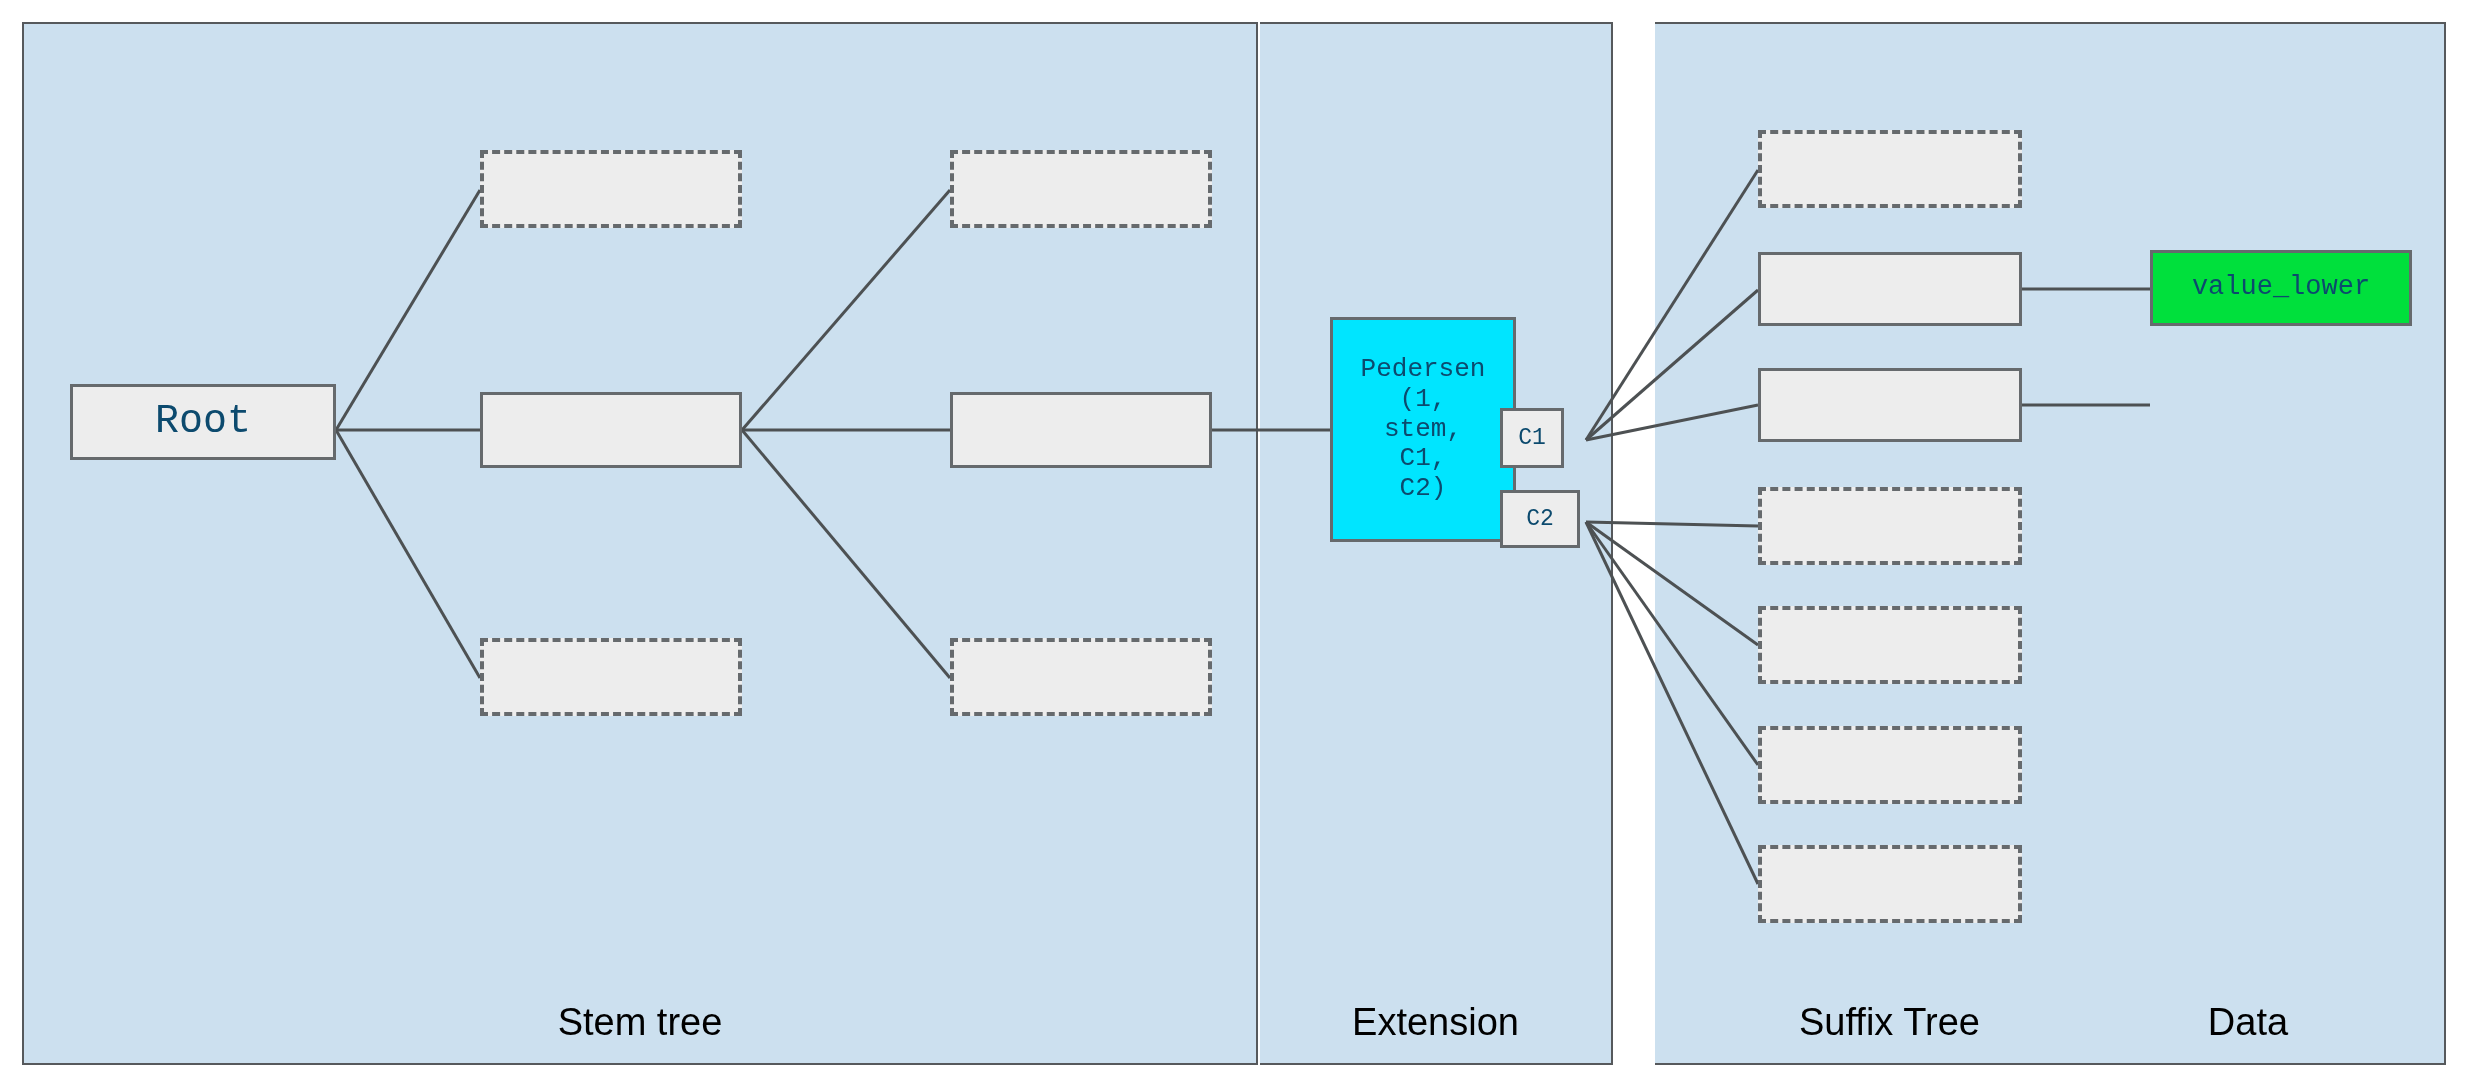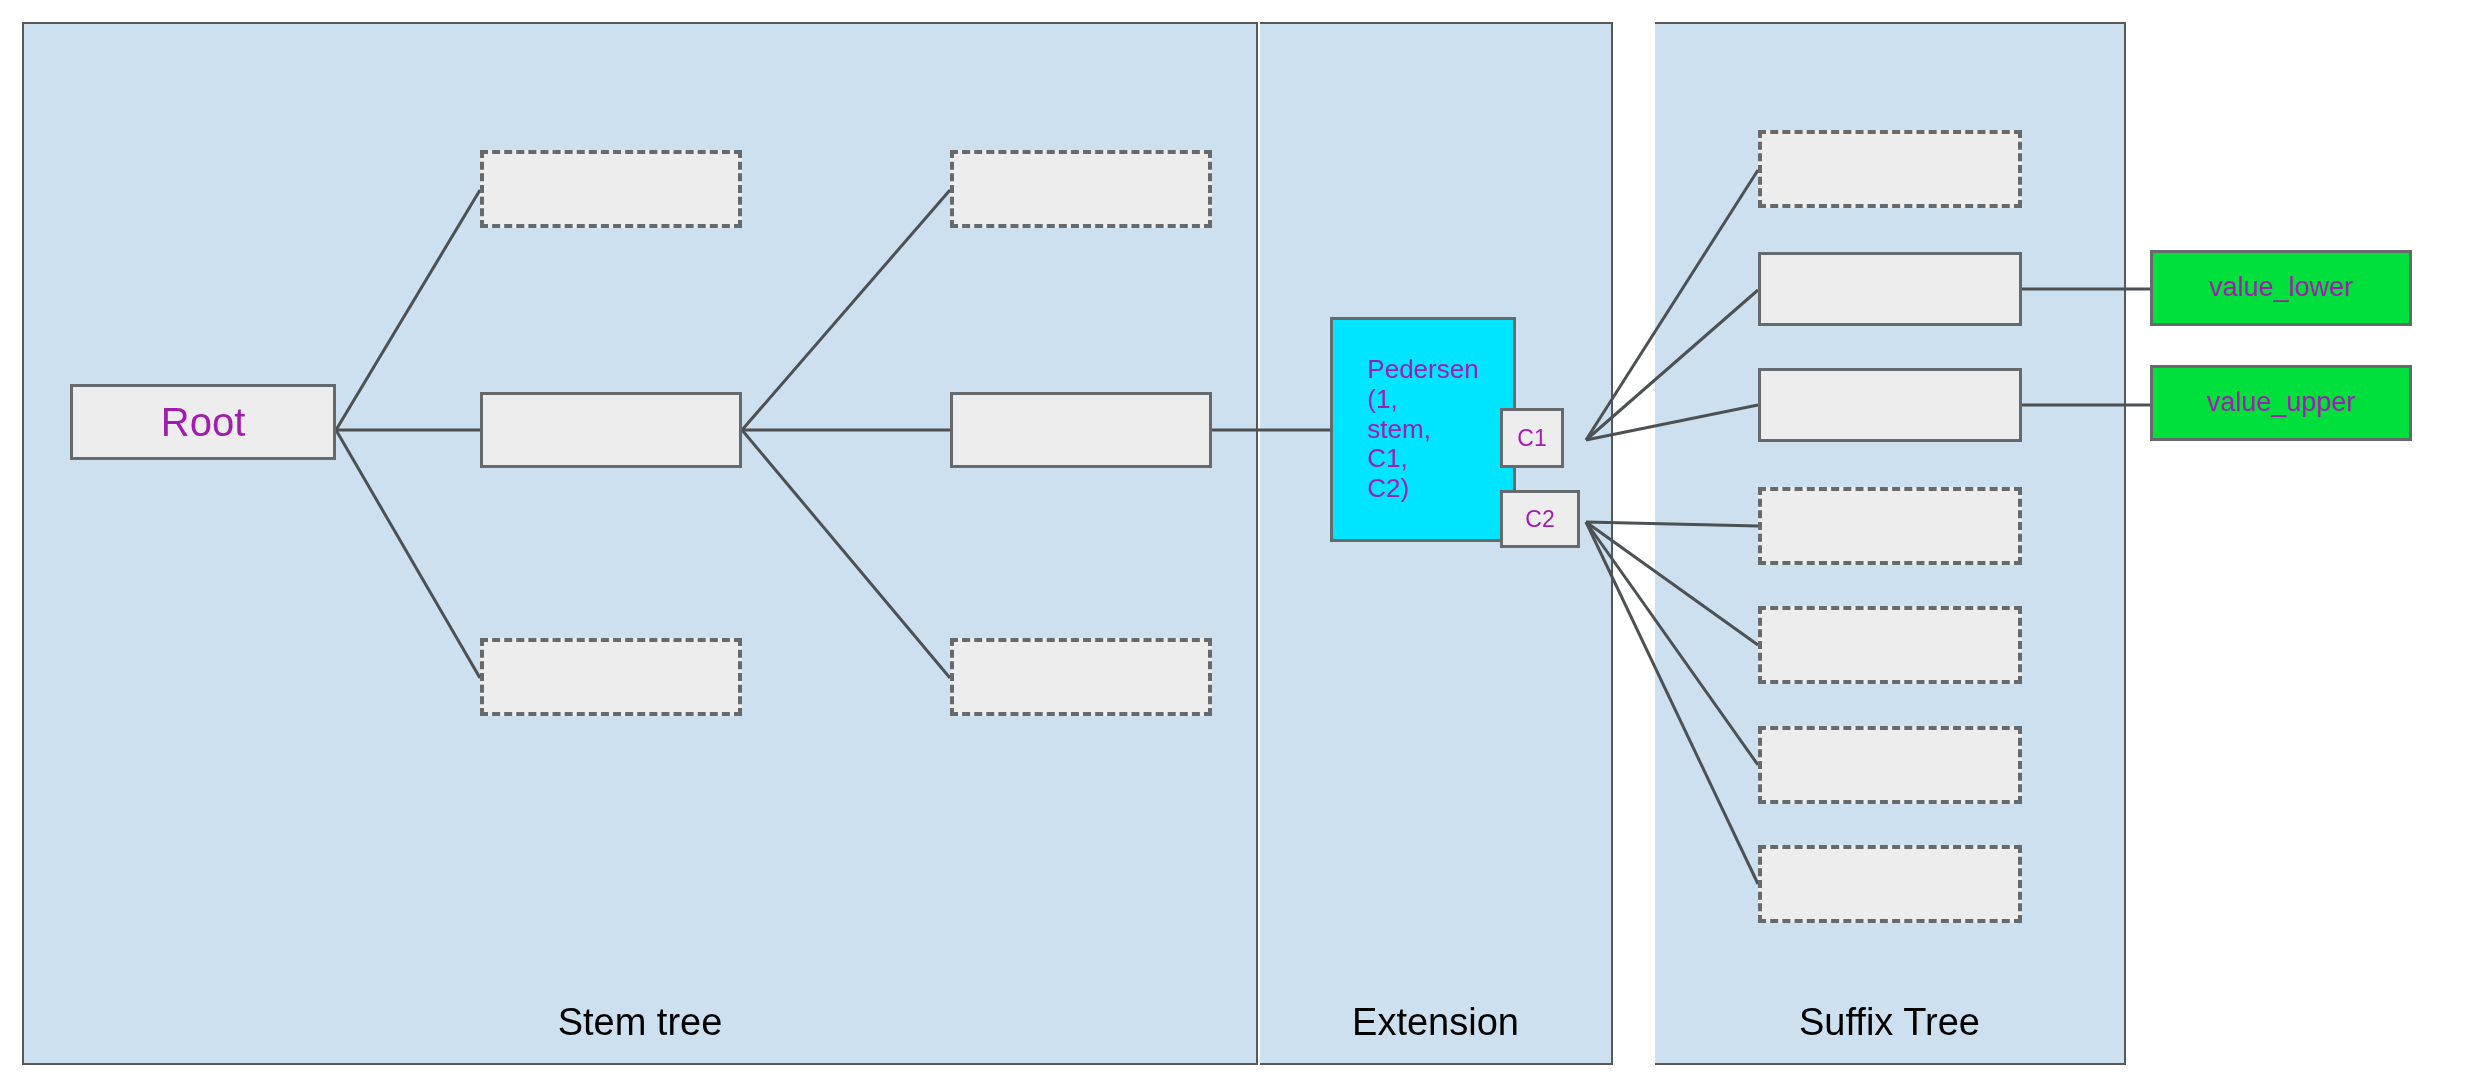--- a/index.html
+++ b/index.html
@@ -49,22 +49,24 @@
   }
   
   .node {
     position: absolute;
     box-sizing: border-box;
     background: #ededed;
     border: 3px solid #666a6d;
     display: flex;
     align-items: center;
     justify-content: center;
-    color: #a21caf;
+    color: #0c4a6e;
+    text-align: center;
     line-height: 1.15;
+    font-family: Liberation Mono, monospace;
   }
   .node.dashed {
     border-style: dashed;
     border-width: 4px;
   }
   .node.root {
     font-size: 40px;
   }
   .node.pedersen {
     background: #00e5ff;
@@ -91,20 +93,23 @@
   </div>
 
   <div class="panel" style="left:1260px;width:353px;border-left:none;">
     <div class="panel-label">Extension</div>
   </div>
 
   <div class="panel" style="left:1655px;width:471px;border-left:none;">
     <div class="panel-label">Suffix Tree</div>
   </div>
 
+  <div class="panel" style="left:2052px;width:394px;border-left:none;">
+    <div class="panel-label">Data</div>
+  </div>
 
   <svg id="edges" viewBox="0 0 2468 1092" xmlns="http://www.w3.org/2000/svg">
     <g id="edge-group" fill="none" stroke="#4d5153" stroke-width="3">
         <path d="M 336,430 L 480,190"></path>
         <path d="M 336,430 L 480,430"></path>
         <path d="M 336,430 L 480,678"></path>
         <path d="M 742,430 L 950,190"></path>
         <path d="M 742,430 L 950,430"></path>
         <path d="M 742,430 L 950,678"></path>
         <path d="M 1212,430 L 1330,430"></path>
@@ -189,17 +194,14 @@
   </div>
 
   <div class="node dashed" style="left:1758px;top:845px;width:264px;height:78px;">
     <span></span>
   </div>
 
   <div class="node value" style="left:2150px;top:250px;width:262px;height:76px;">
     <span>value_lower</span>
   </div>
 
-  <div class="node value" style="left:2150px;top:365px;width:262px;height:76px;">
-    <span>value_upper</span>
-  </div>
 
 </div>
 
 </body></html>

